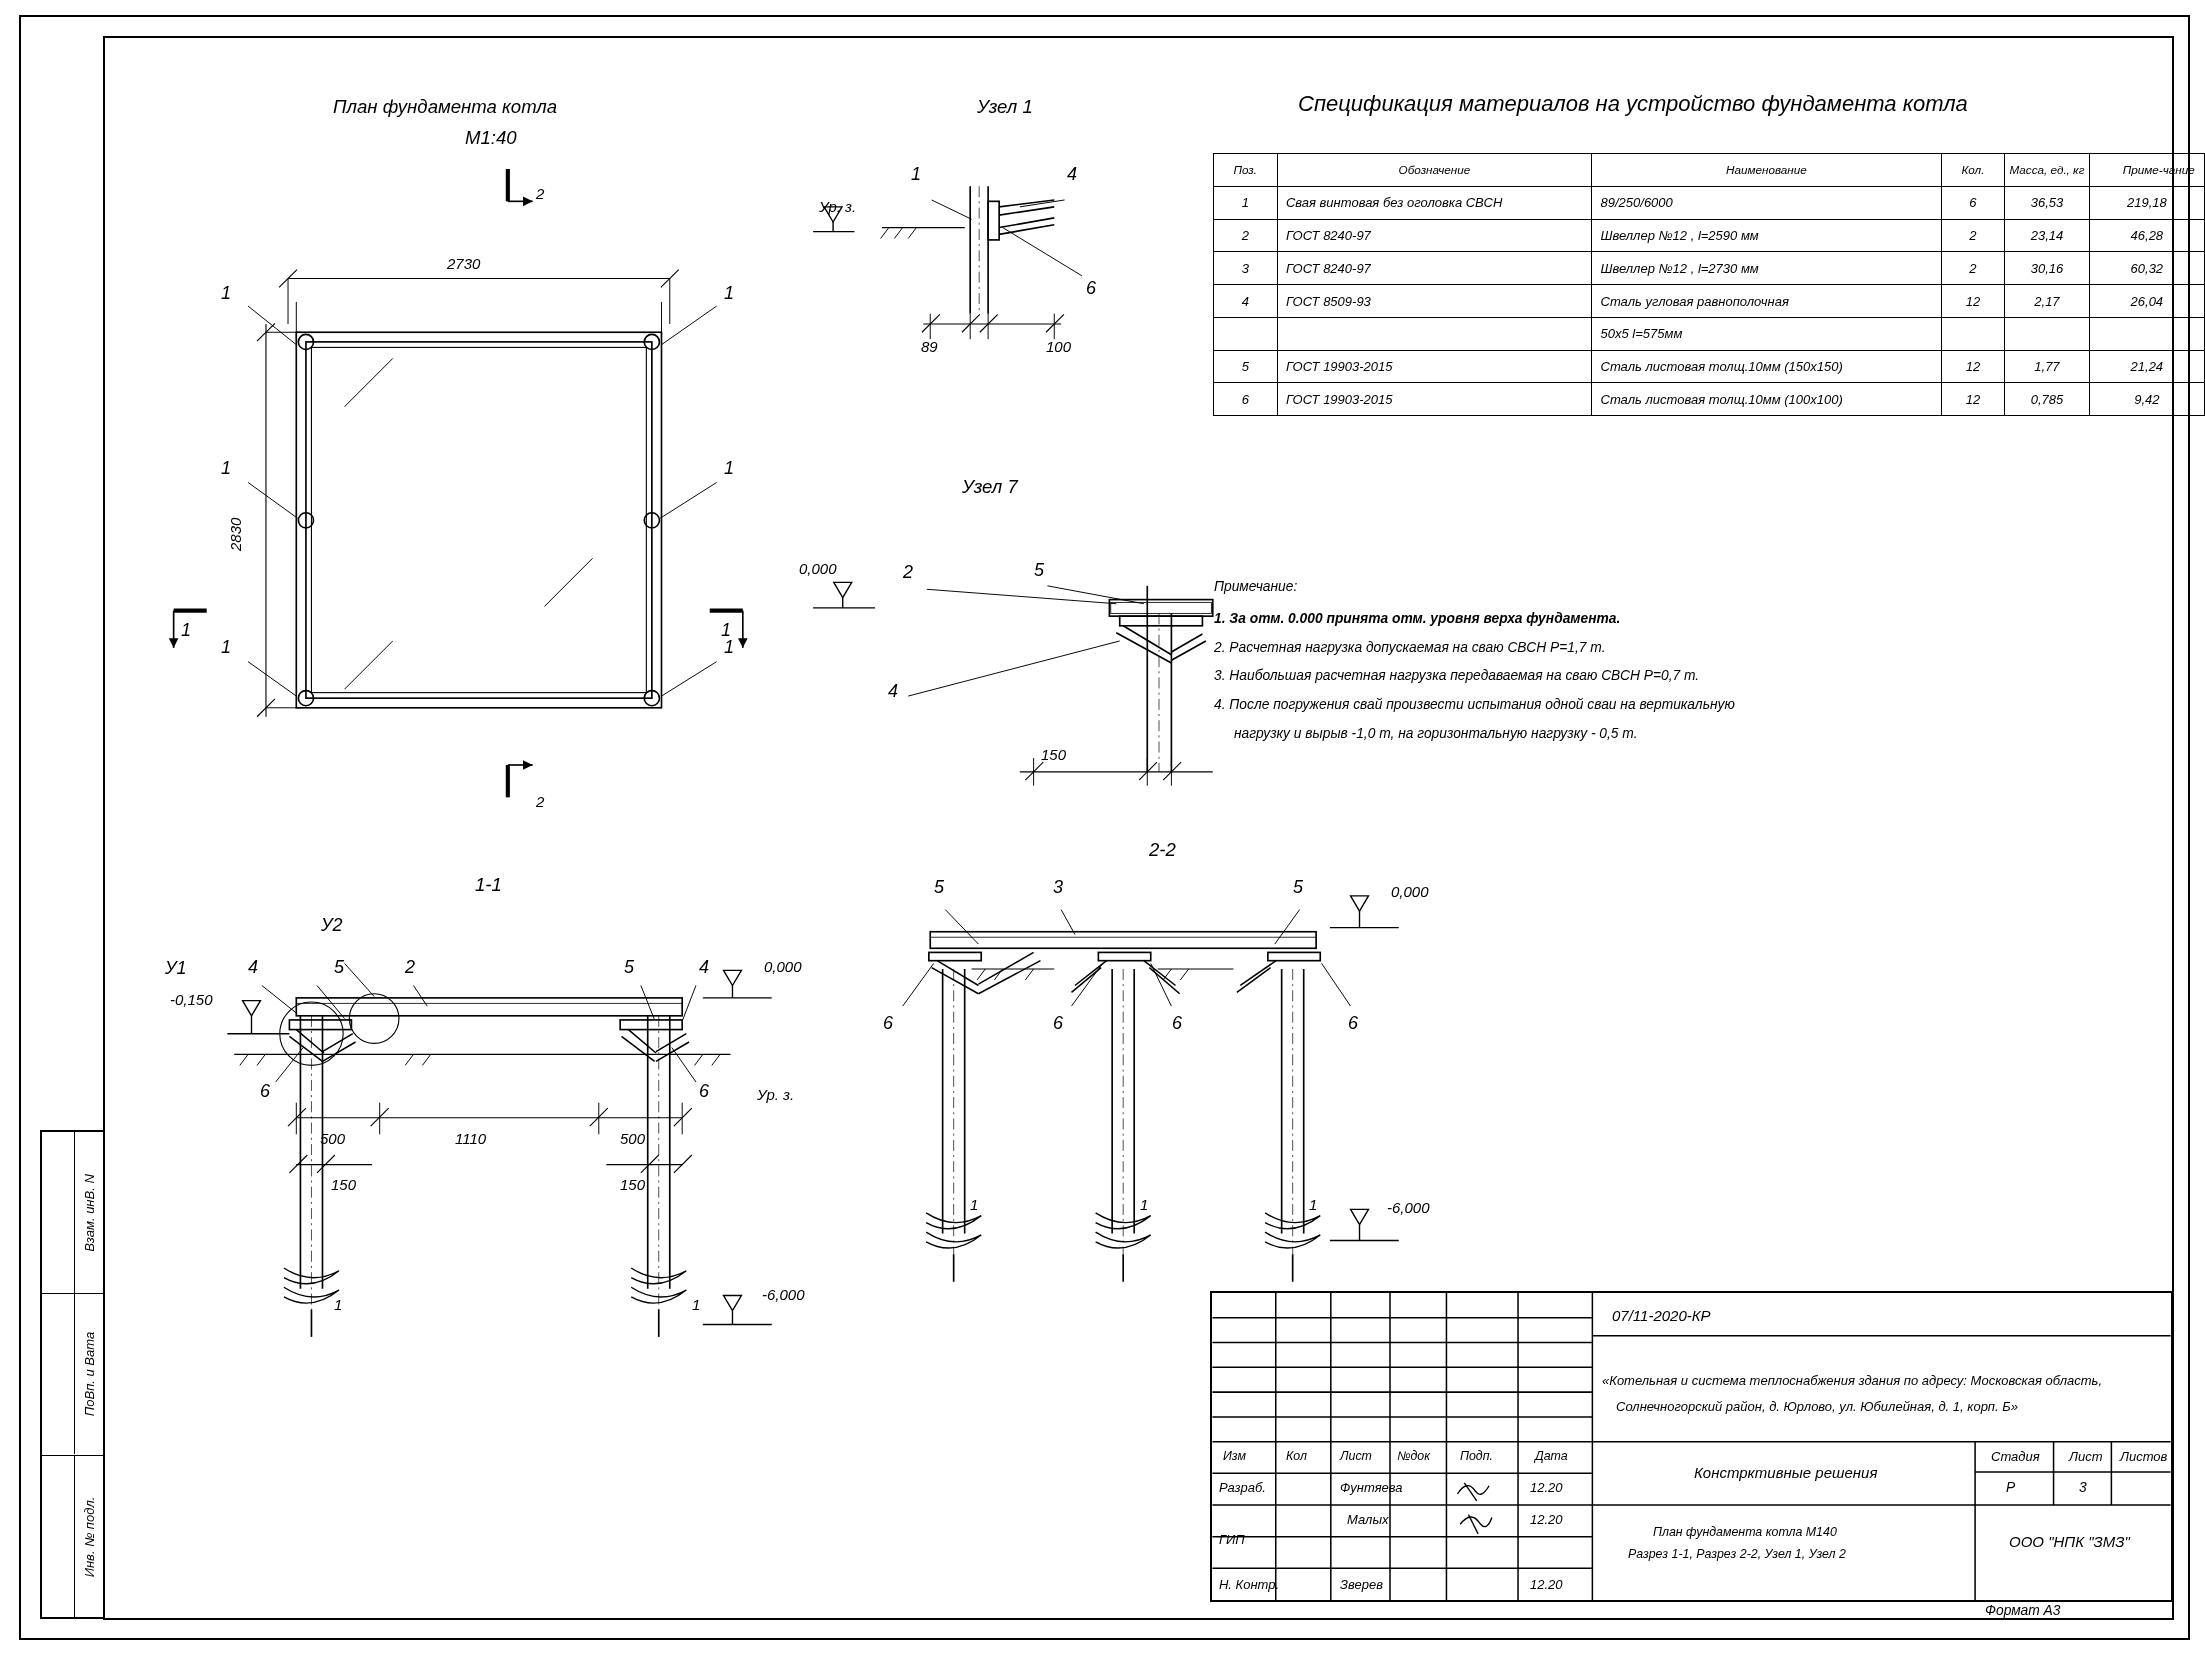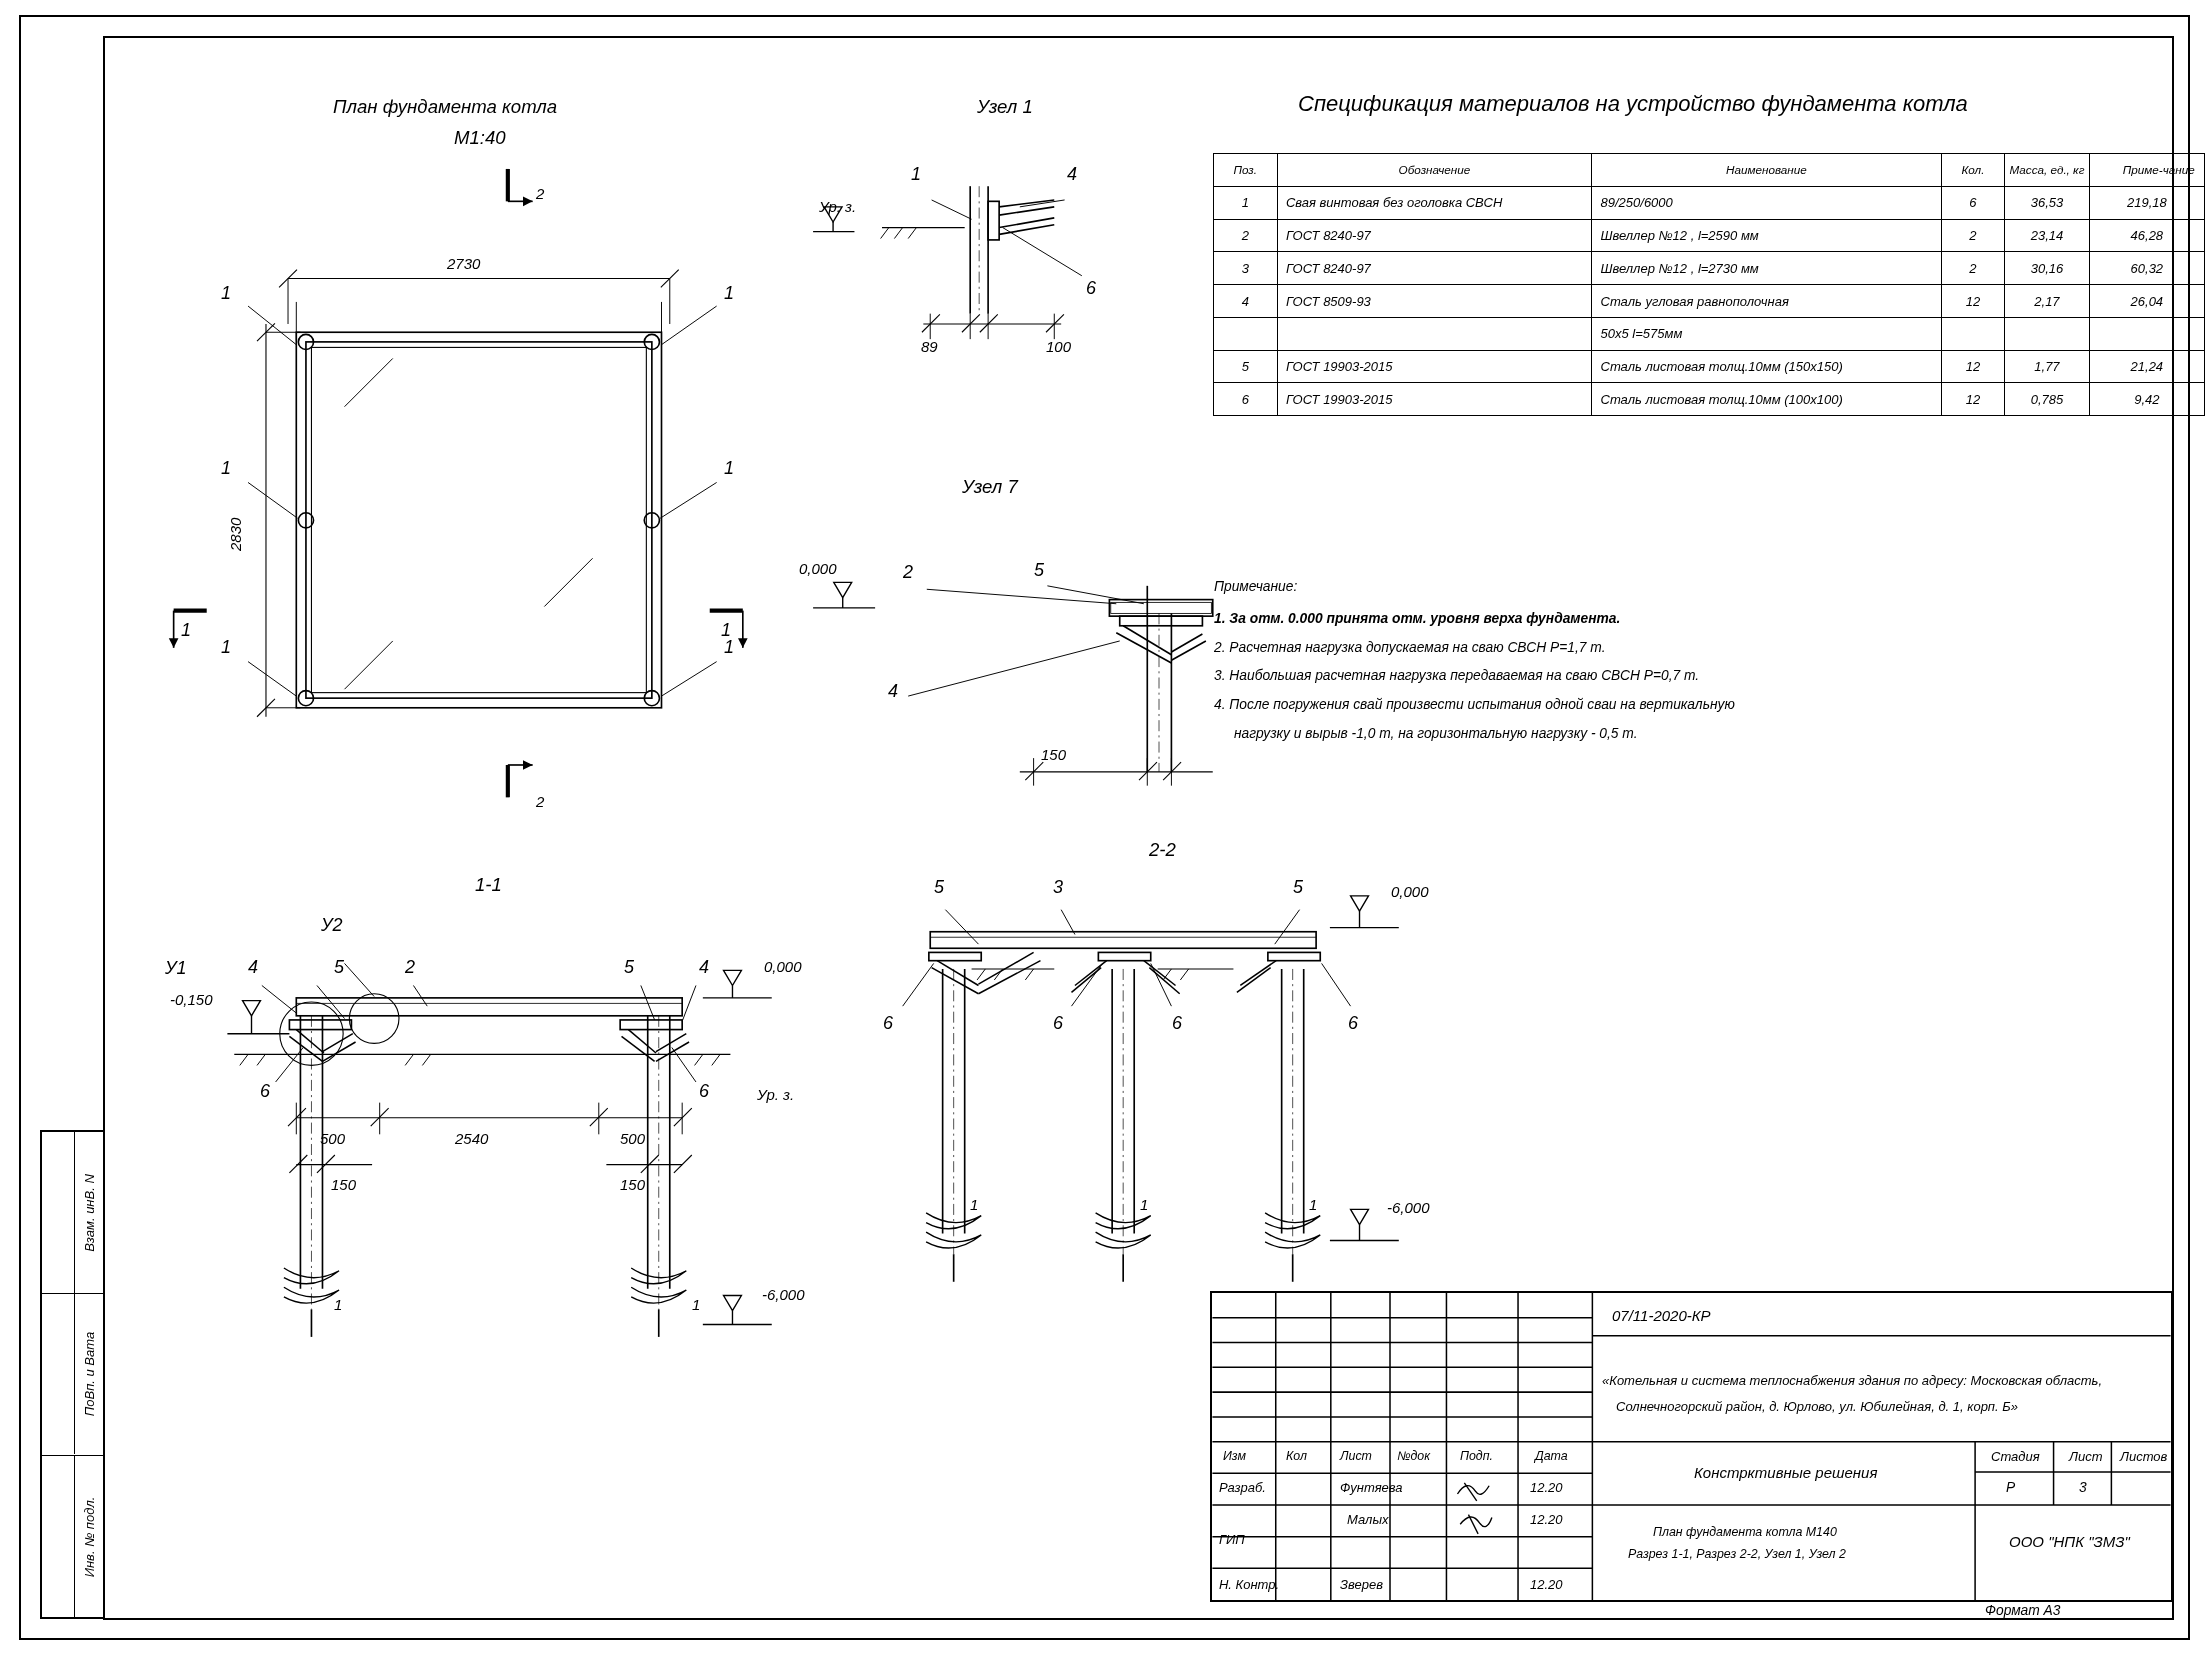--- a/index.html
+++ b/index.html
@@ -322,21 +322,21 @@
       <line x1="1540" y1="1320" x2="1560" y2="1356" stroke-width="1.4"></line>
       <line x1="1886" y1="1320" x2="1850" y2="1370" stroke-width="1.4"></line>
       <line x1="1310" y1="1460" x2="1355" y2="1398" stroke-width="1.4"></line>
       <line x1="1555" y1="1460" x2="1600" y2="1398" stroke-width="1.4"></line>
       <line x1="1700" y1="1460" x2="1670" y2="1398" stroke-width="1.4"></line>
       <line x1="1960" y1="1460" x2="1918" y2="1398" stroke-width="1.4"></line>
     </g>
   </svg>
 
   <div class="h1" style="left:303px;top:96px;">План фундамента котла</div>
-  <div class="h1" style="left:424px;top:127px;">М1:40</div>
+  <div class="h1" style="left:435px;top:127px;">М1:40</div>
   <div class="dim" style="left:447px;top:255px;">2730</div>
   <div class="dim" style="left:227px;top:551px;transform:rotate(-90deg);transform-origin:left top;">2830</div>
 
   <div class="num" style="left:221px;top:283px;">1</div>
   <div class="num" style="left:724px;top:283px;">1</div>
   <div class="num" style="left:221px;top:458px;">1</div>
   <div class="num" style="left:724px;top:458px;">1</div>
   <div class="num" style="left:221px;top:637px;">1</div>
   <div class="num" style="left:724px;top:637px;">1</div>
   <div class="num" style="left:181px;top:620px;">1</div>
@@ -367,21 +367,21 @@
   <div class="num" style="left:405px;top:957px;">2</div>
   <div class="num" style="left:624px;top:957px;">5</div>
   <div class="num" style="left:699px;top:957px;">4</div>
   <div class="num" style="left:260px;top:1081px;">6</div>
   <div class="num" style="left:699px;top:1081px;">6</div>
   <div class="dim" style="left:764px;top:958px;">0,000</div>
   <div class="dim" style="left:170px;top:991px;">-0,150</div>
   <div class="dim" style="left:762px;top:1286px;">-6,000</div>
   <div class="dim" style="left:757px;top:1086px;">Ур. з.</div>
   <div class="dim" style="left:320px;top:1130px;">500</div>
-  <div class="dim" style="left:455px;top:1130px;">2540</div>
+  <div class="dim" style="left:455px;top:1130px;">1110</div>
   <div class="dim" style="left:620px;top:1130px;">500</div>
   <div class="dim" style="left:331px;top:1176px;">150</div>
   <div class="dim" style="left:620px;top:1176px;">150</div>
   <div class="dim" style="left:334px;top:1296px;">1</div>
   <div class="dim" style="left:692px;top:1296px;">1</div>
 
   <div class="h1" style="left:1119px;top:839px;">2-2</div>
   <div class="num" style="left:934px;top:877px;">5</div>
   <div class="num" style="left:1053px;top:877px;">3</div>
   <div class="num" style="left:1293px;top:877px;">5</div>

